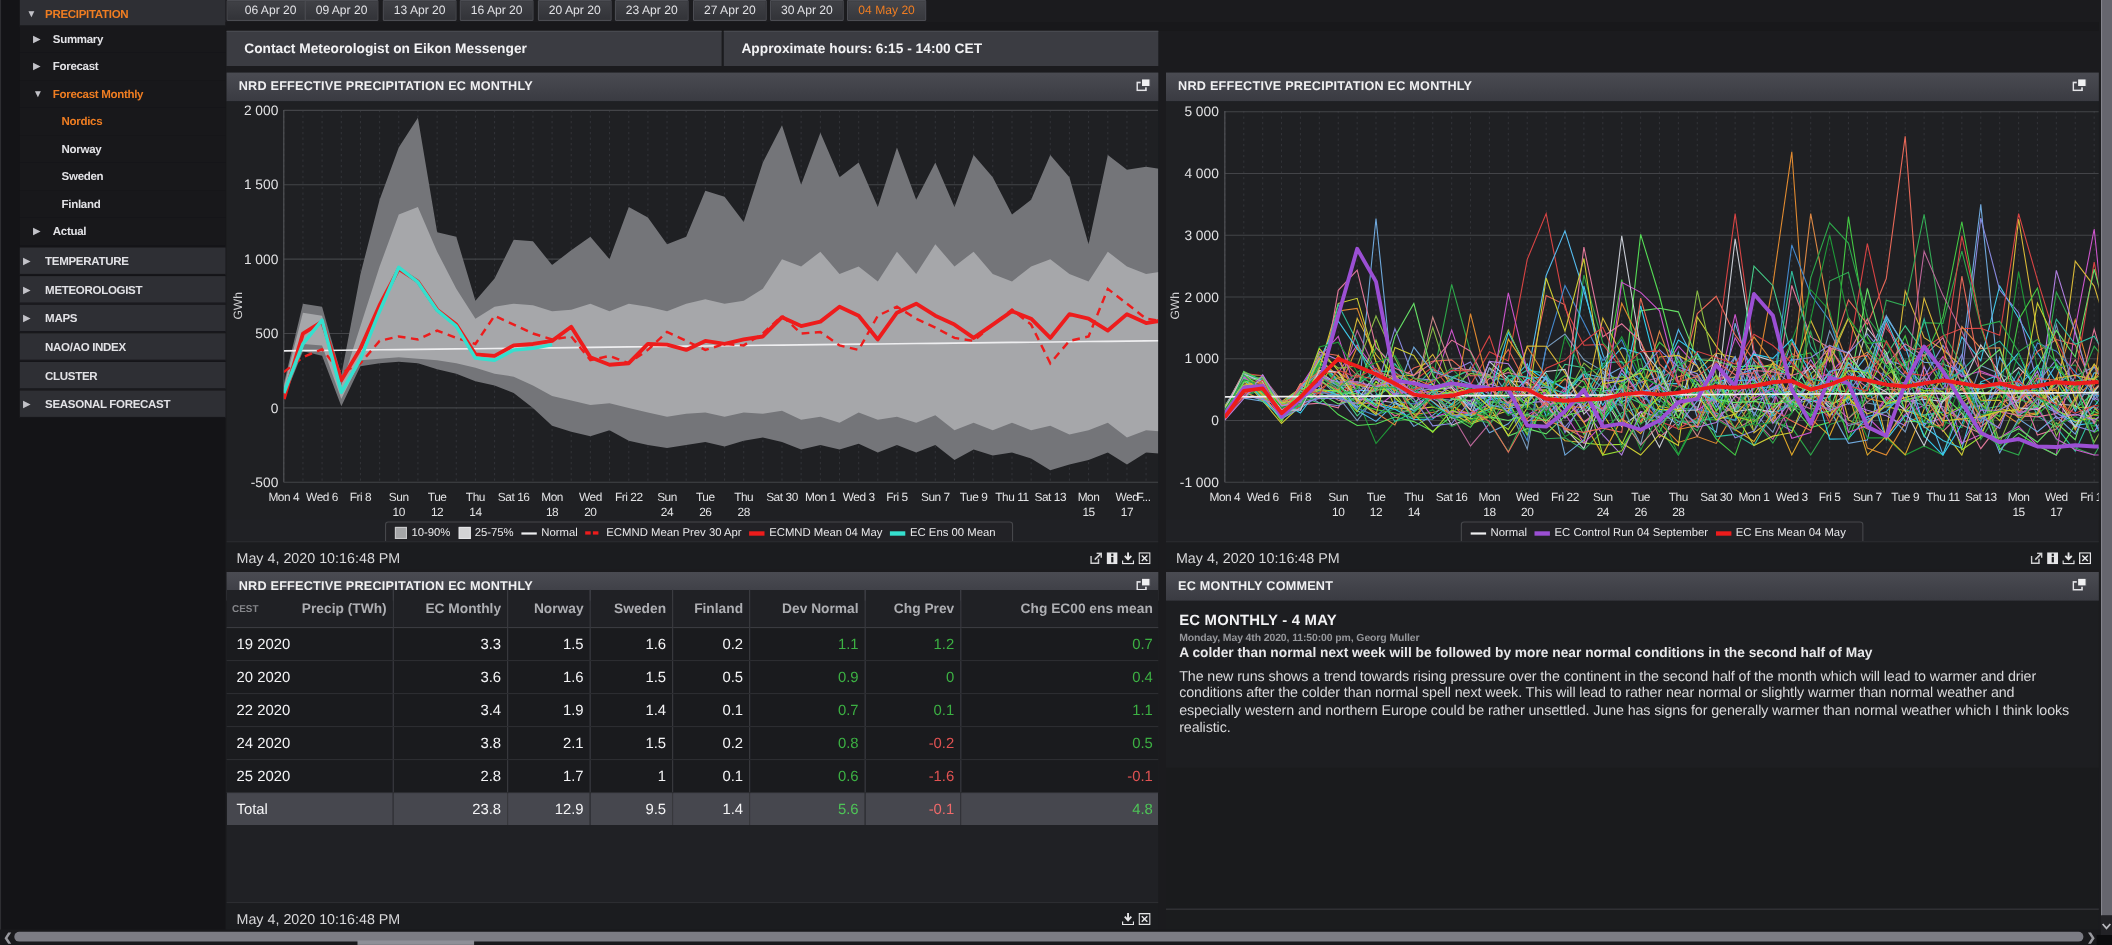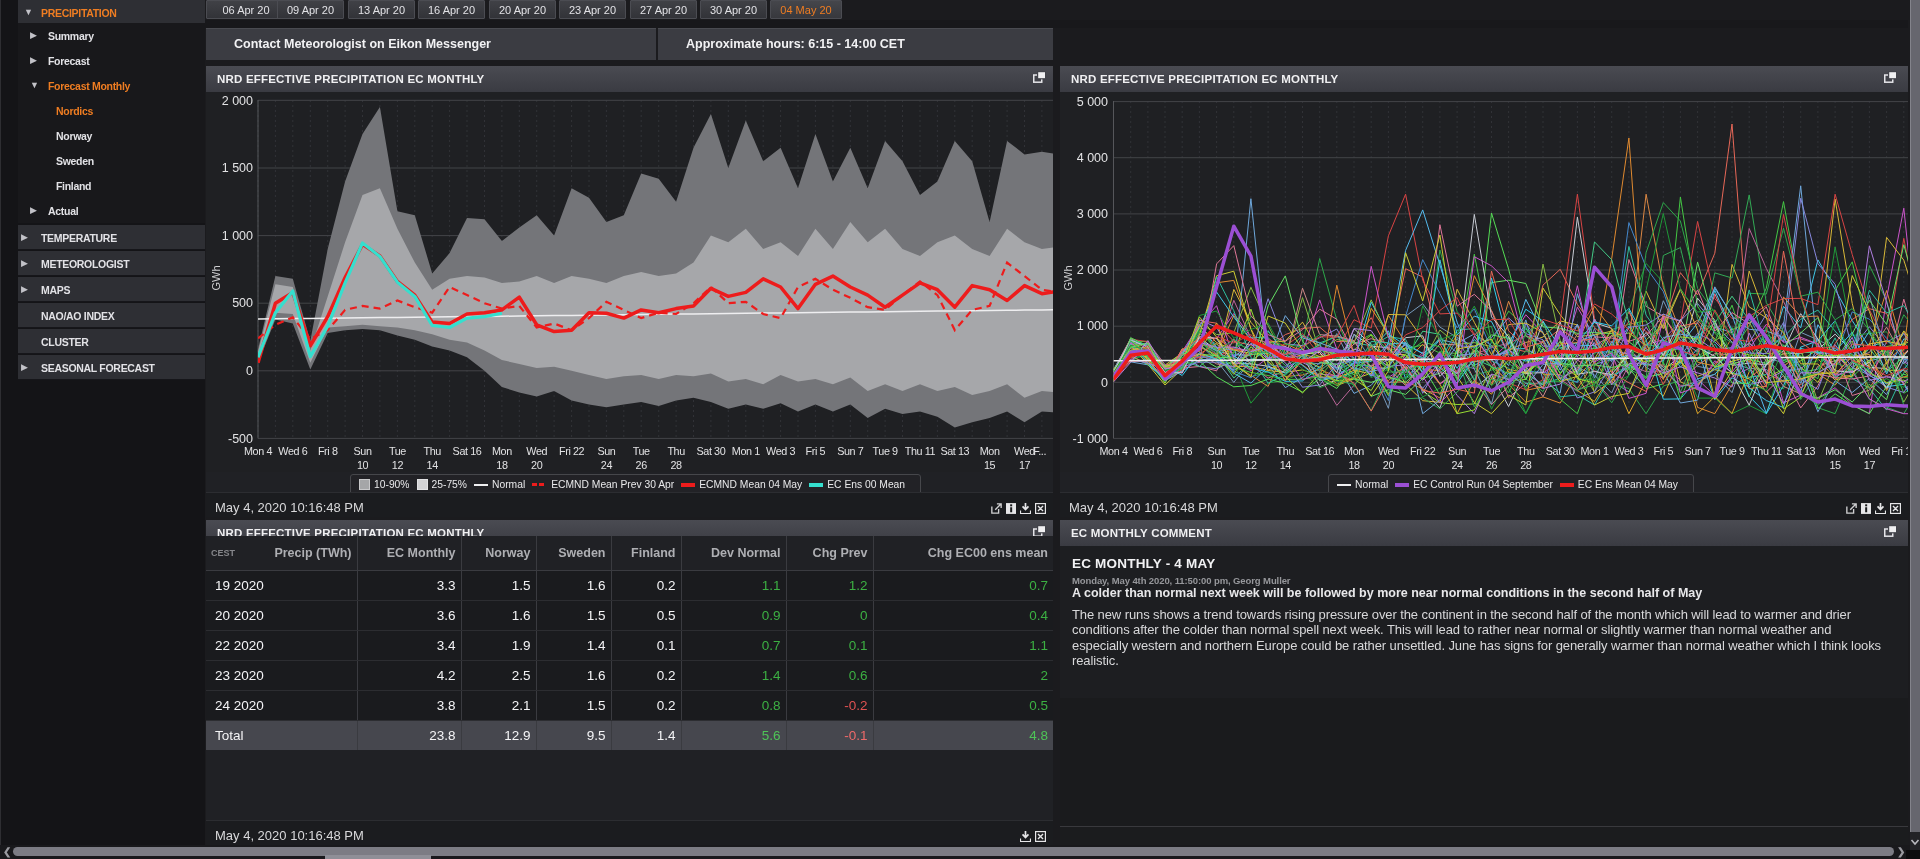--- a/index.html
+++ b/index.html
@@ -7,21 +7,21 @@
 #sidebar:before{content:'';position:absolute;left:0;top:0;width:1px;height:859px;background:#2e2e32}
 .sbitem,.sbhead{position:absolute;left:18px;width:187px;height:25px}
 .sbhead{background:#2e2f34;border-bottom:1px solid #16161a}
 .sbitem{background:#18181b}
 .sbtxt{position:absolute;top:7px;font-size:10.5px;font-weight:bold;color:#e2e2e6;letter-spacing:-.3px;white-space:nowrap}
 .orange{color:#ef7d22}
 .tri{position:absolute;top:7px;font-size:9px;color:#c2c2c8}
 .trid{position:absolute;top:7px;font-size:9px;color:#c2c2c8}
 .datebtn{position:absolute;top:0;height:19px;line-height:19px;text-align:center;font-size:11px;color:#e2e2e6;background:linear-gradient(#404146,#323338);border:1px solid #4b4c52;border-radius:1px}
 .datebtn.active{color:#ef7d22;background:linear-gradient(#45464b,#37383d)}
-.cbox{position:absolute;top:28px;height:32px;background:#3b3c42;border-top:1px solid #4a4b51;color:#f2f2f4;font-size:12.5px;font-weight:bold;line-height:31px;padding-left:28px}
+.cbox{position:absolute;top:28px;height:32px;background:#3b3c42;border-top:1px solid #4a4b51;color:#f2f2f4;font-size:12.5px;font-weight:bold;line-height:31px;padding-left:16px}
 .panel{position:absolute;background:#202125}
 .phead{position:absolute;left:0;top:0;right:0;height:26px;background:linear-gradient(#4a4b52,#3a3b42);color:#f0f0f2;font-size:11.5px;font-weight:bold;letter-spacing:.2px;line-height:26px;padding-left:11px}
 .pico{position:absolute;top:5px;line-height:0}
 .legend{position:absolute;height:21px;background:#222226;border:1px solid #46474b;border-radius:3px;display:flex;align-items:center;padding:0 8px;white-space:nowrap}
 .ltx{color:#e8e8ea;font-size:10.3px;margin:0 7px 0 4px}
 .lsw{width:11px;height:11px;display:inline-block}
 .lln{width:14px;height:2px;display:inline-block}
 .lds{width:15px;height:3px;display:inline-block}
 .lds i{display:inline-block;width:5px;height:3px;background:#ed1c1c;vertical-align:top;margin-right:2px}
 .pfoot{position:absolute;left:0;right:0;bottom:0;height:25px;background:#1b1c1f;border-top:1px solid #2c2d31}
@@ -513,38 +513,38 @@
             <td class="wk">22 2020</td>
             <td class="num">3.4</td>
             <td class="num">1.9</td>
             <td class="num">1.4</td>
             <td class="num">0.1</td>
             <td class="num g">0.7</td>
             <td class="num g">0.1</td>
             <td class="num g">1.1</td>
           </tr>
           <tr class="drow">
-            <td class="wk">23 2020</td>
-            <td class="num">4.2</td>
-            <td class="num">2.5</td>
-            <td class="num">1.6</td>
-            <td class="num">0.2</td>
-            <td class="num g">1.4</td>
-            <td class="num g">0.6</td>
-            <td class="num g">2</td>
-          </tr>
-          <tr class="drow">
             <td class="wk">24 2020</td>
             <td class="num">3.8</td>
             <td class="num">2.1</td>
             <td class="num">1.5</td>
             <td class="num">0.2</td>
             <td class="num g">0.8</td>
             <td class="num r">-0.2</td>
             <td class="num g">0.5</td>
+          </tr>
+          <tr class="drow">
+            <td class="wk">25 2020</td>
+            <td class="num">2.8</td>
+            <td class="num">1.7</td>
+            <td class="num">1</td>
+            <td class="num">0.1</td>
+            <td class="num g">0.6</td>
+            <td class="num r">-1.6</td>
+            <td class="num r">-0.1</td>
           </tr>
           <tr class="trow">
             <td class="wk">Total</td>
             <td class="num ">23.8</td>
             <td class="num ">12.9</td>
             <td class="num ">9.5</td>
             <td class="num ">1.4</td>
             <td class="num g">5.6</td>
             <td class="num r">-0.1</td>
             <td class="num g">4.8</td>

